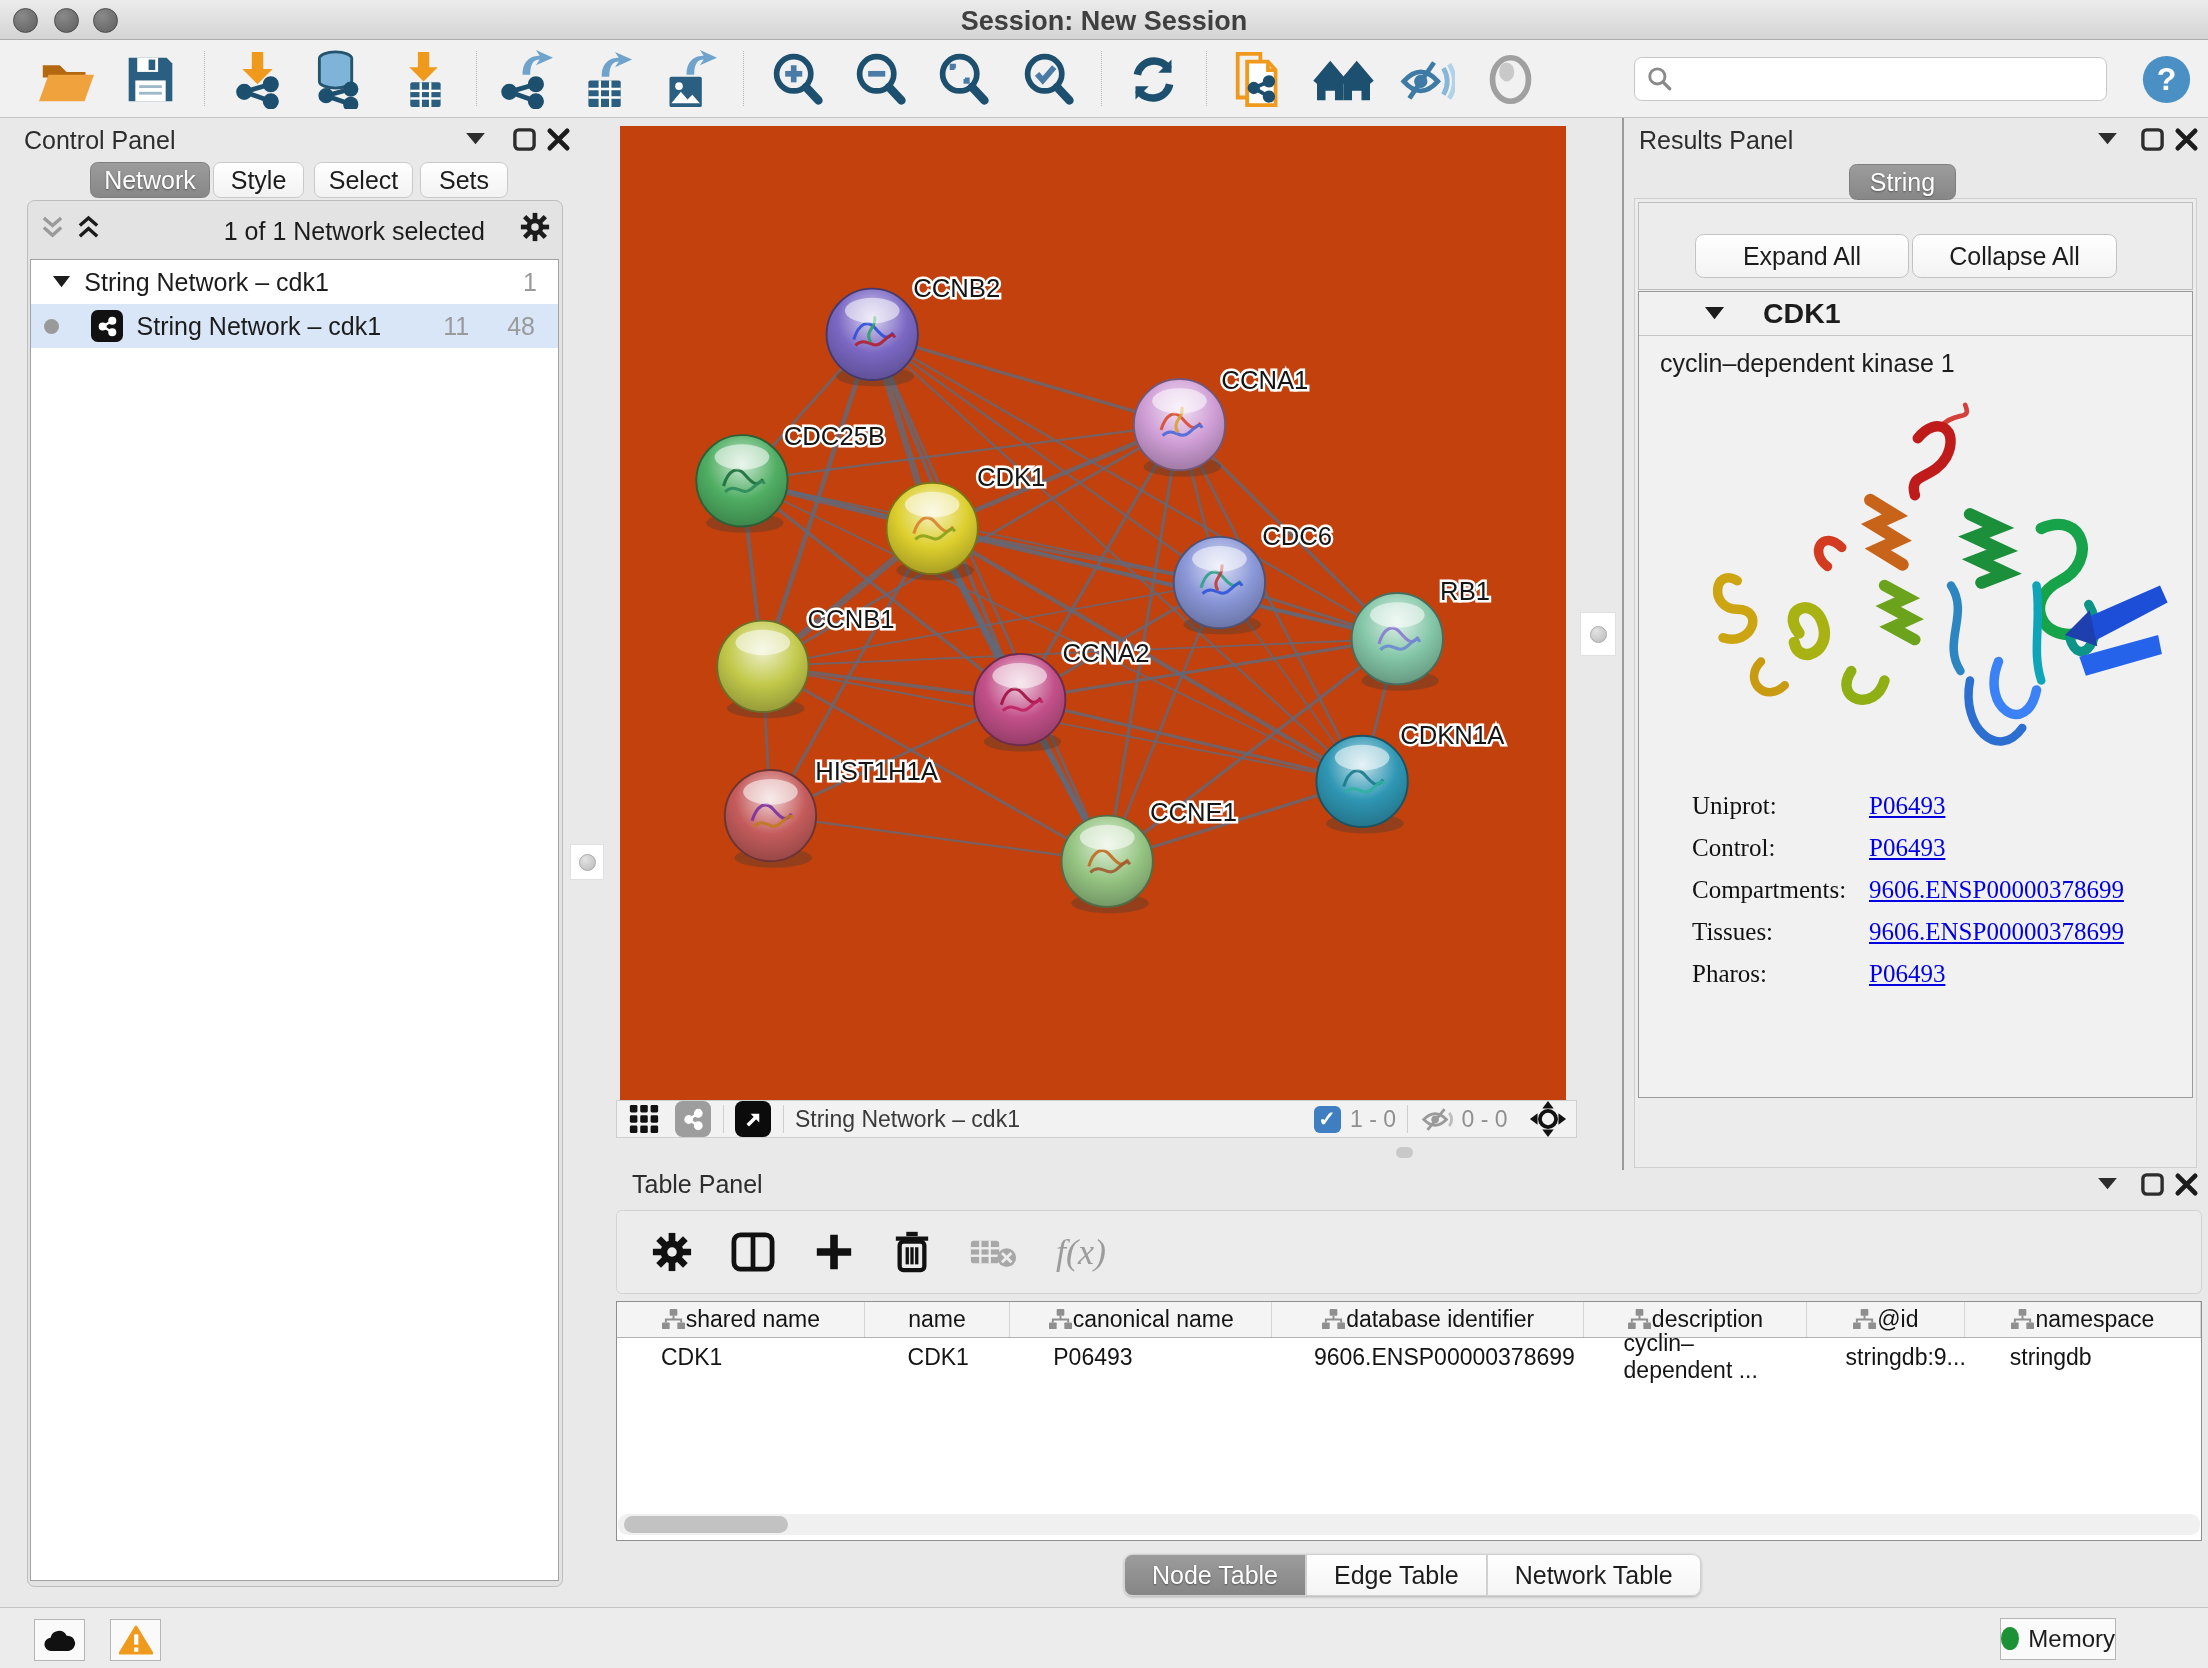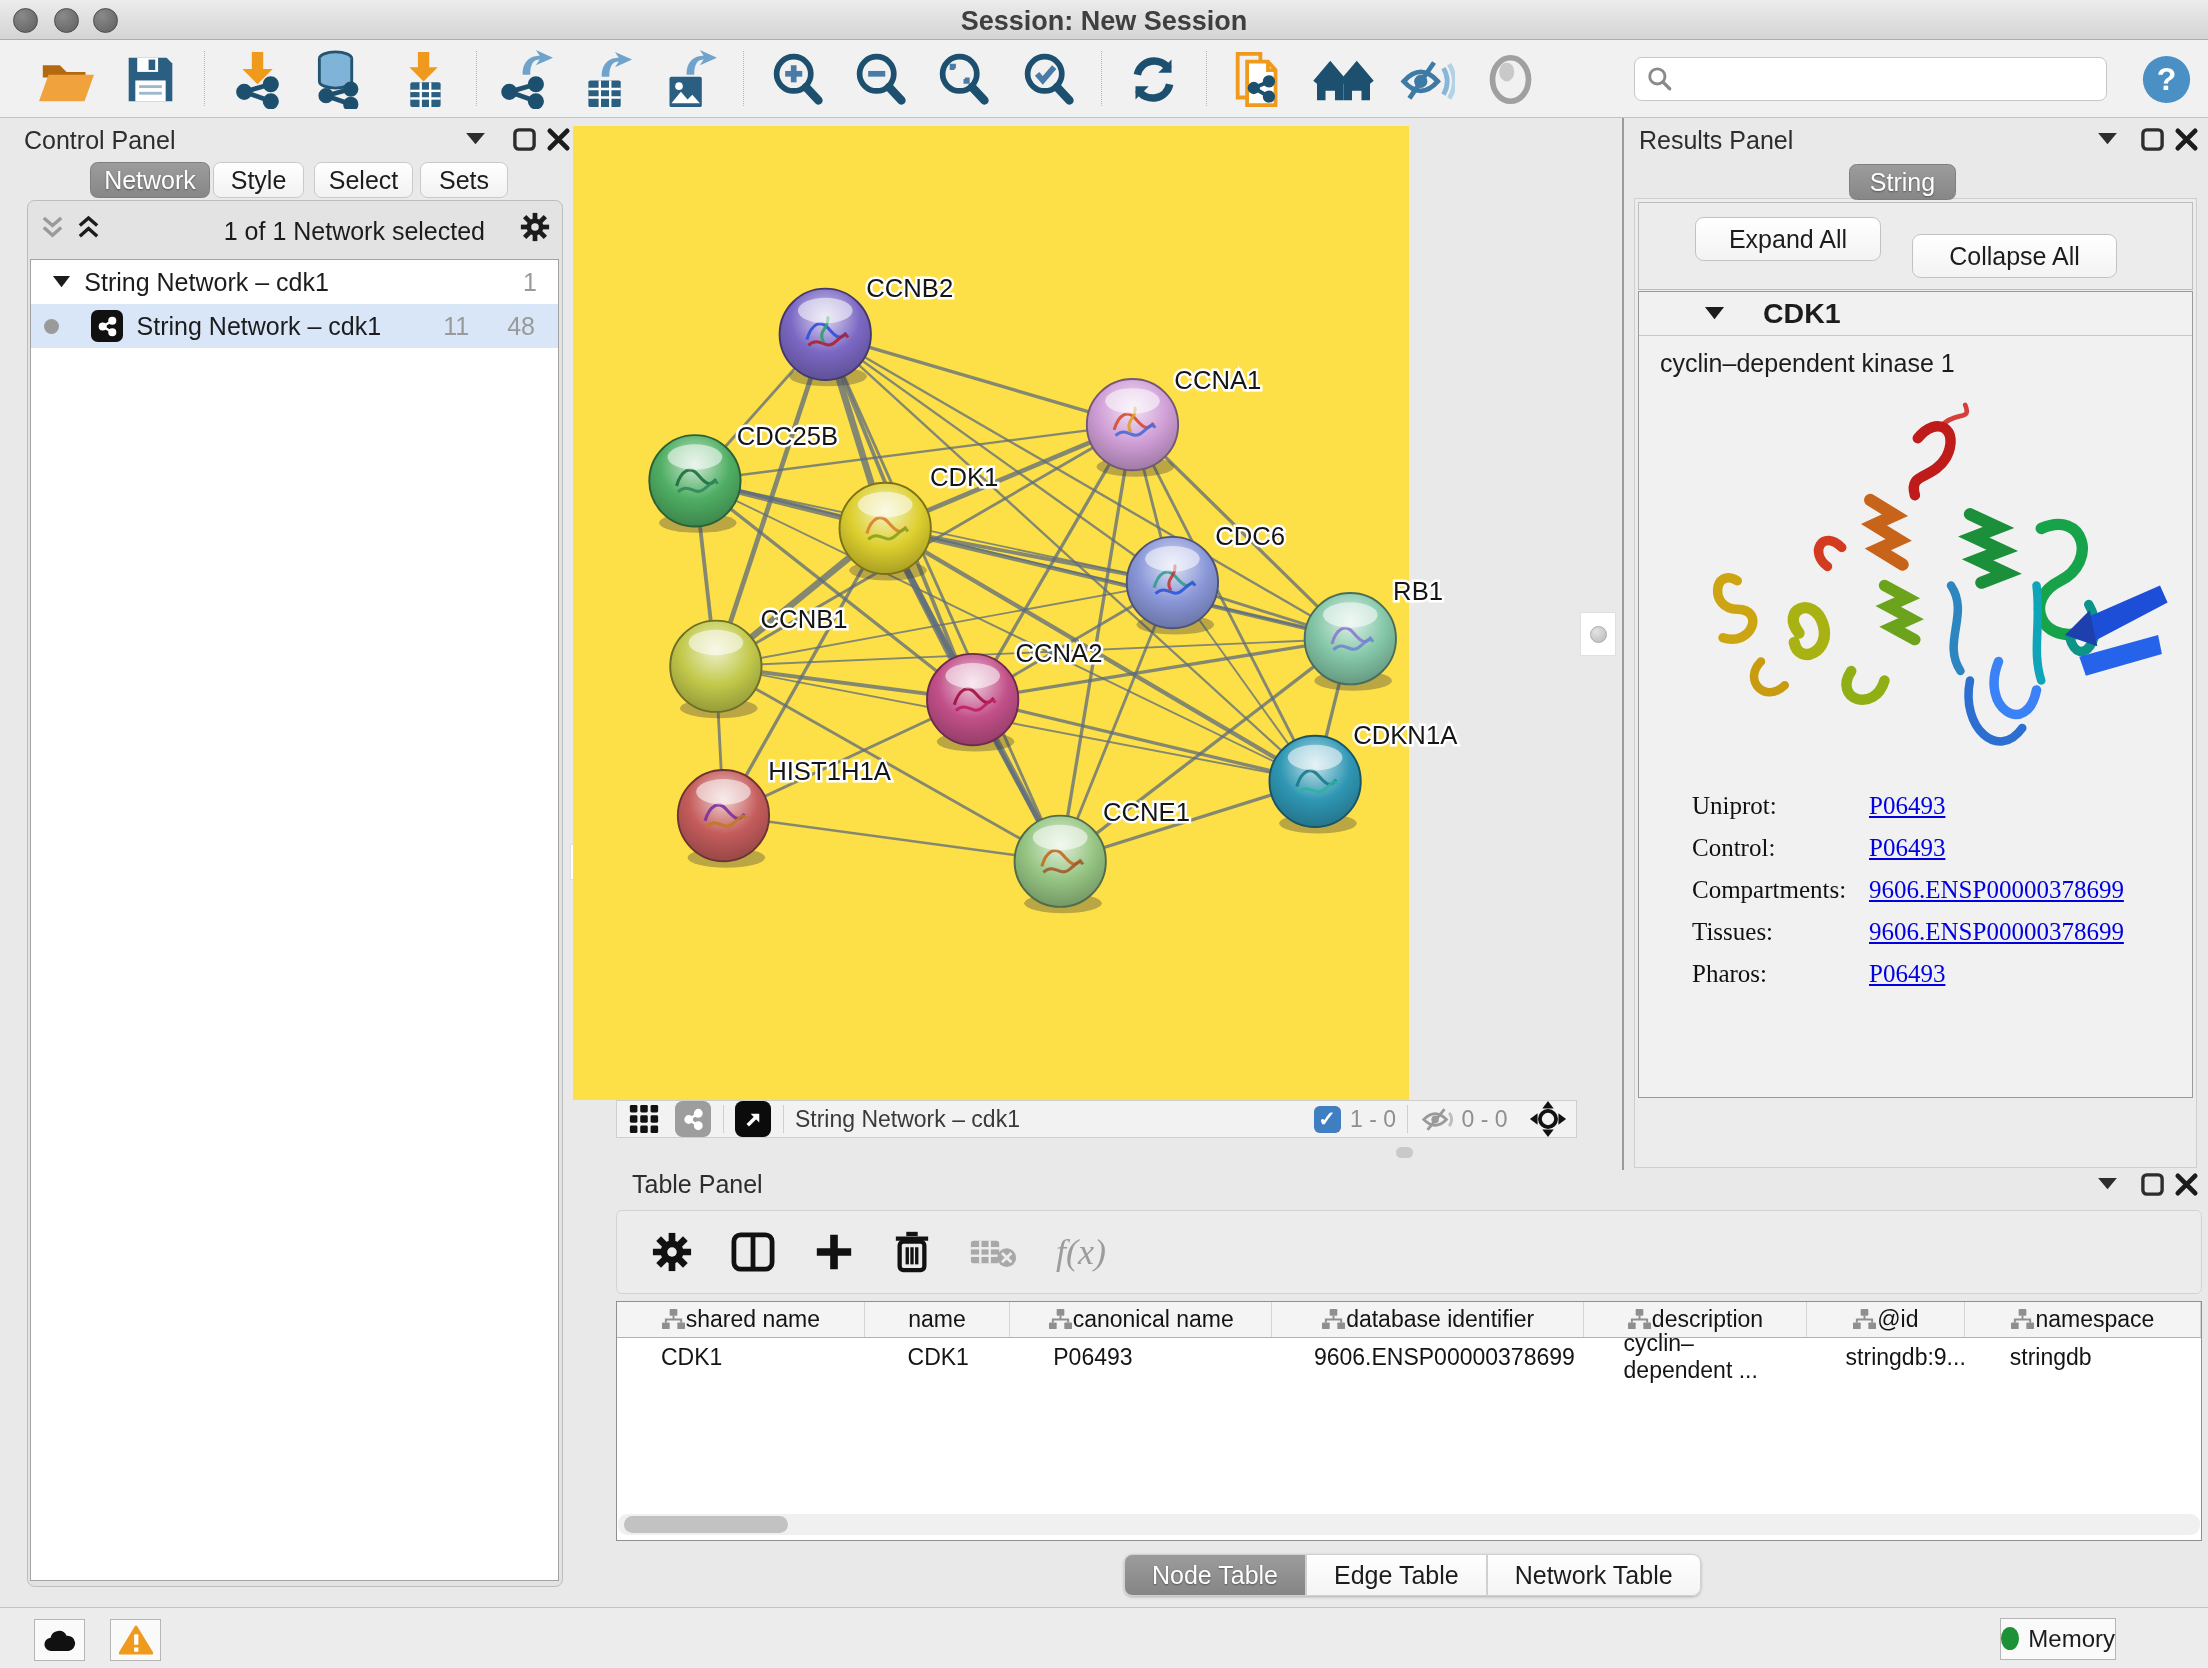--- a/index.html
+++ b/index.html
@@ -33,21 +33,21 @@
   
   .cp-group { left:27px; top:200px; width:536px; height:1387px; background:#e3e3e3;
     border:1px solid #bdbdbd; border-radius:7.6px; }
   .cp-list { left:30px; top:259px; width:529px; height:1322px; background:#fff; border:1.4px solid #a2a2a2; }
   .cp-row { height:44px; display:flex; align-items:center; font-size:25px; }
   .cp-row .count { color:#9a9a9a; }
   .rowsel { background:#d9e6f8; }
   .sharebox { width:32px; height:32px; border-radius:6.7px; background:#111; display:flex; align-items:center; justify-content:center; }
 
   
-  .canvas { left:573px; top:126px; width:836px; height:974px; background:#fde047; }
+  .canvas { left:620px; top:126px; width:946px; height:974px; background:#c2410c; }
   .nv-toolbar { left:616px; top:1100px; width:961px; height:38px; background:#f2f2f2;
     border:1px solid #cfcfcf; display:flex; align-items:center; }
   .nv-sep { width:0; height:28.5px; border-left:1px solid #cfcfcf; margin:0 11.4px; }
   .nv-text { font-size:23px; color:#3a3a3a; }
   .nv-gray { color:#8f8f8f; font-size:23px; }
   .blackbtn { width:36px; height:36px; border-radius:7.6px; background:#0b0b0b; display:flex; align-items:center; justify-content:center; }
   .graybtn  { width:36px; height:36px; border-radius:7.6px; background:#9d9d9d; display:flex; align-items:center; justify-content:center; }
   .checkbox { width:27px; height:27px; border-radius:5.7px; background:#3f7fc1; display:flex; align-items:center; justify-content:center;
     color:#fff; font-size:21px; font-weight:bold; }
   .splitdot { width:17px; height:17px; border-radius:50%;
@@ -664,21 +664,21 @@
   <svg width="25" height="25" viewBox="0 0 26 26">
       <path d="M4 4 L22 22 M22 4 L4 22" stroke="#1c1c1c" stroke-width="5" stroke-linecap="round"></path>
     </svg>
 </div>
 
 <div class="abs rp-outer"></div>
 <div class="abs tab sel" style="left:1849px; top:164px; width:107px">
     <span>String</span>
   </div>
 <div class="abs rp-btnbox"></div>
-<div class="abs rp-btn" style="left:1695px; top:217px; width:186px">
+<div class="abs rp-btn" style="left:1695px; top:234px; width:214px">
     <span>Expand All</span>
   </div>
 <div class="abs rp-btn" style="left:1912px; top:234px; width:205px">
     <span>Collapse All</span>
   </div>
 
 <div class="abs rp-card">
   <div class="rp-cardhead">
     <svg width="21" height="14.3" viewBox="0 0 22 15" style="margin:0 38px 0 65px">
         <path d="M1 1 L11 14 21 1z" fill="#1c1c1c"></path>

